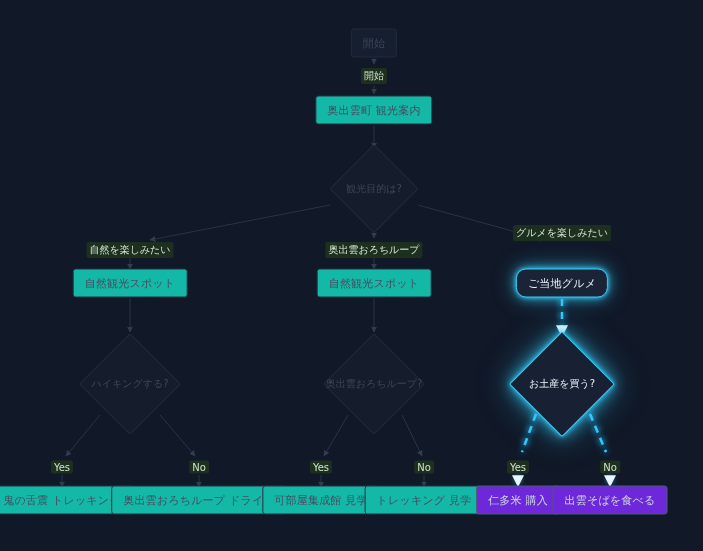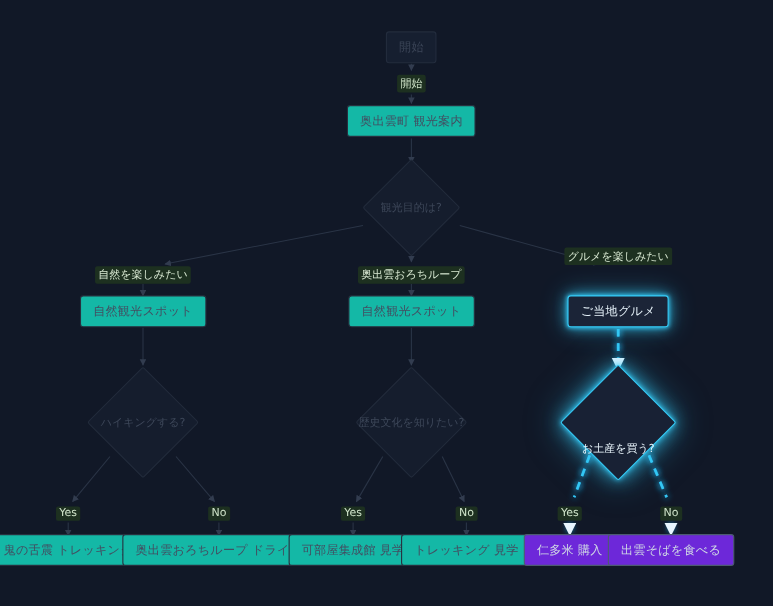--- a/index.html
+++ b/index.html
@@ -57,21 +57,21 @@
     background: #182134;
     box-shadow: 0 0 5px #35c9f5, 0 0 16px rgba(53,201,245,.8), 0 0 34px rgba(53,201,245,.5);
   }
   .diamond .dlabel {
     position: absolute; left: 50%; top: 50%;
     transform: translate(-50%,-50%);
     white-space: nowrap;
     font-size: 10px;
     color: #3d4759;
   }
-  .diamond.hl .dlabel { color: #e9f5fc; margin-top: 24px; }
+  .diamond.hl .dlabel { color: #e9f5fc; }
 
   
   .elabel {
     position: absolute;
     transform: translate(-50%, -50%);
     font-size: 10px;
     padding: 1px 3px;
     border-radius: 2px;
     background: #1d3020;
     color: #cfe3c9;
@@ -153,30 +153,30 @@
 
   <div class="diamond" style="left:374px;top:189px;width:88px;height:88px;">
     <div class="shape"></div>
     <div class="dlabel">観光目的は?</div>
   </div>
 
   <div class="node box dim2" style="left:130px;top:283px;">自然観光スポット</div>
 
   <div class="node box dim2" style="left:374px;top:283px;">自然観光スポット</div>
 
-  <div class="node box hl" style="left:562px;top:283px;">ご当地グルメ</div>
+  <div class="node box hl" style="left:562px;top:283px;border-radius:10px;">ご当地グルメ</div>
 
   <div class="diamond" style="left:130px;top:384px;width:100px;height:100px;">
     <div class="shape"></div>
     <div class="dlabel">ハイキングする?</div>
   </div>
 
   <div class="diamond" style="left:374px;top:384px;width:100px;height:100px;">
     <div class="shape"></div>
-    <div class="dlabel">歴史文化を知りたい?</div>
+    <div class="dlabel">奥出雲おろちループ?</div>
   </div>
 
   <div class="diamond hl" style="left:562px;top:384px;width:104px;height:104px;">
     <div class="shape"></div>
     <div class="dlabel">お土産を買う?</div>
   </div>
 
   <div class="node box dim2" style="left:62px;top:500px;">鬼の舌震 トレッキング</div>
 
   <div class="node box dim2" style="left:199px;top:500px;">奥出雲おろちループ ドライブ</div>

